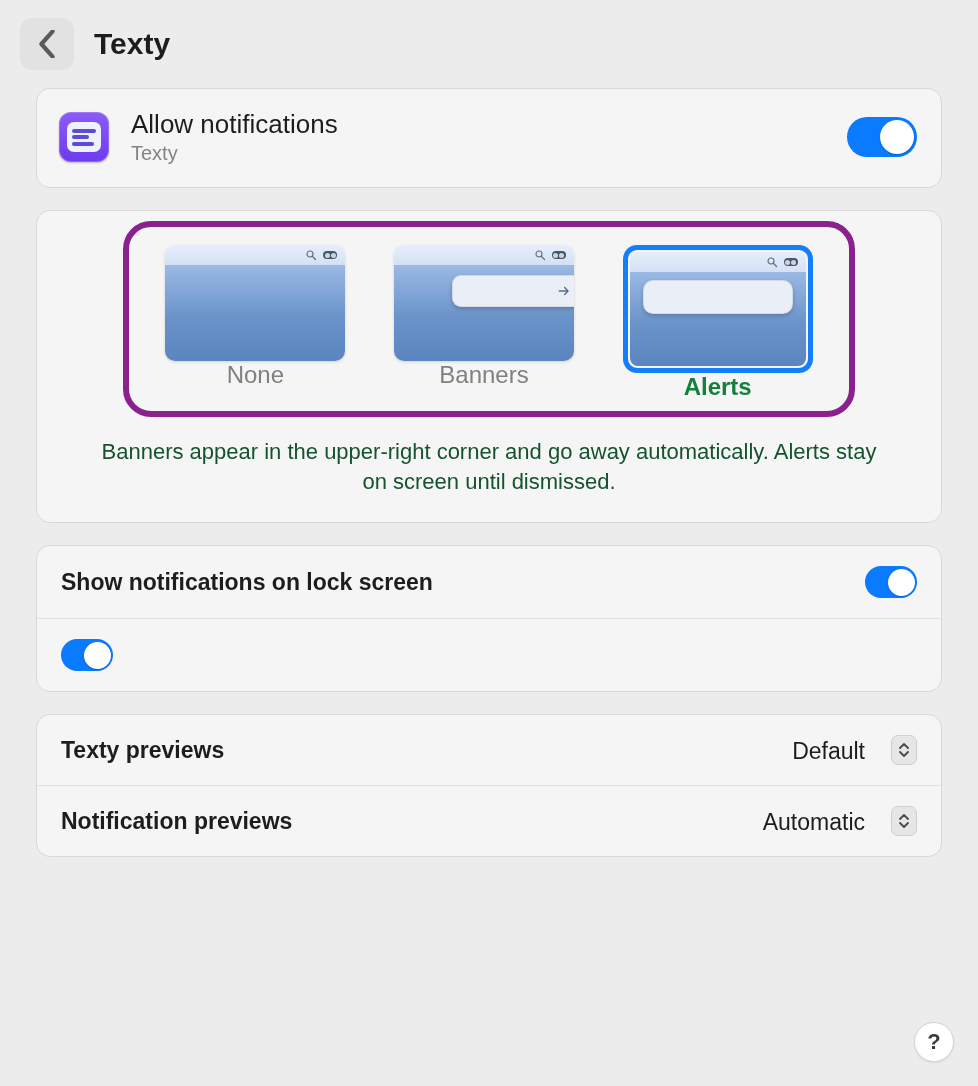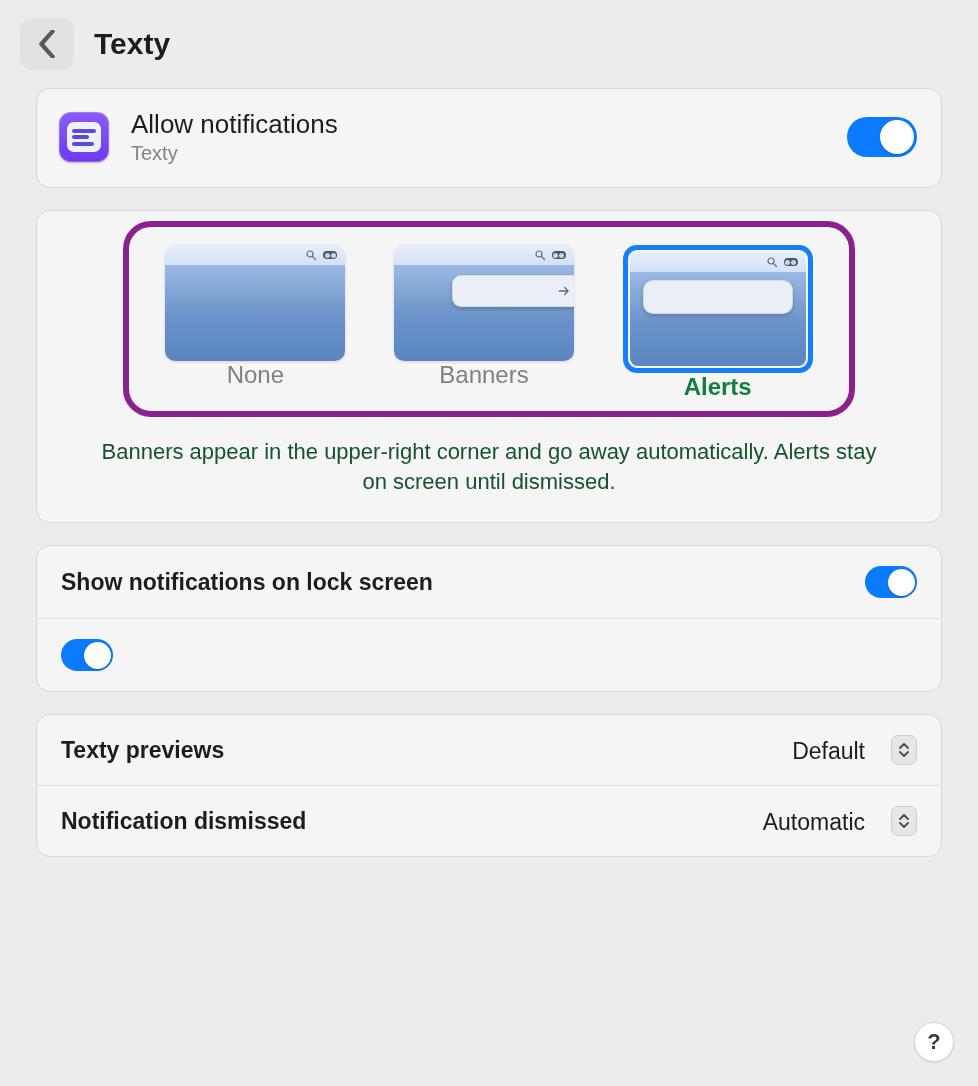--- a/index.html
+++ b/index.html
@@ -245,21 +245,21 @@
         <svg viewBox="0 0 10 6">
             <path d="M1 5 L5 1 L9 5" fill="none" stroke="#4b4b4f" stroke-width="1.8" stroke-linecap="round" stroke-linejoin="round"></path>
           </svg>
         <svg viewBox="0 0 10 6">
             <path d="M1 1 L5 5 L9 1" fill="none" stroke="#4b4b4f" stroke-width="1.8" stroke-linecap="round" stroke-linejoin="round"></path>
           </svg>
       </div>
     </div>
   </div>
   <div class="row">
-    <div class="row-label">Notification dismissed</div>
+    <div class="row-label">Notification previews</div>
     <div class="select-wrap">
       <span class="select-value">Automatic</span>
       <div class="stepper">
         <svg viewBox="0 0 10 6">
             <path d="M1 5 L5 1 L9 5" fill="none" stroke="#4b4b4f" stroke-width="1.8" stroke-linecap="round" stroke-linejoin="round"></path>
           </svg>
         <svg viewBox="0 0 10 6">
             <path d="M1 1 L5 5 L9 1" fill="none" stroke="#4b4b4f" stroke-width="1.8" stroke-linecap="round" stroke-linejoin="round"></path>
           </svg>
       </div>

